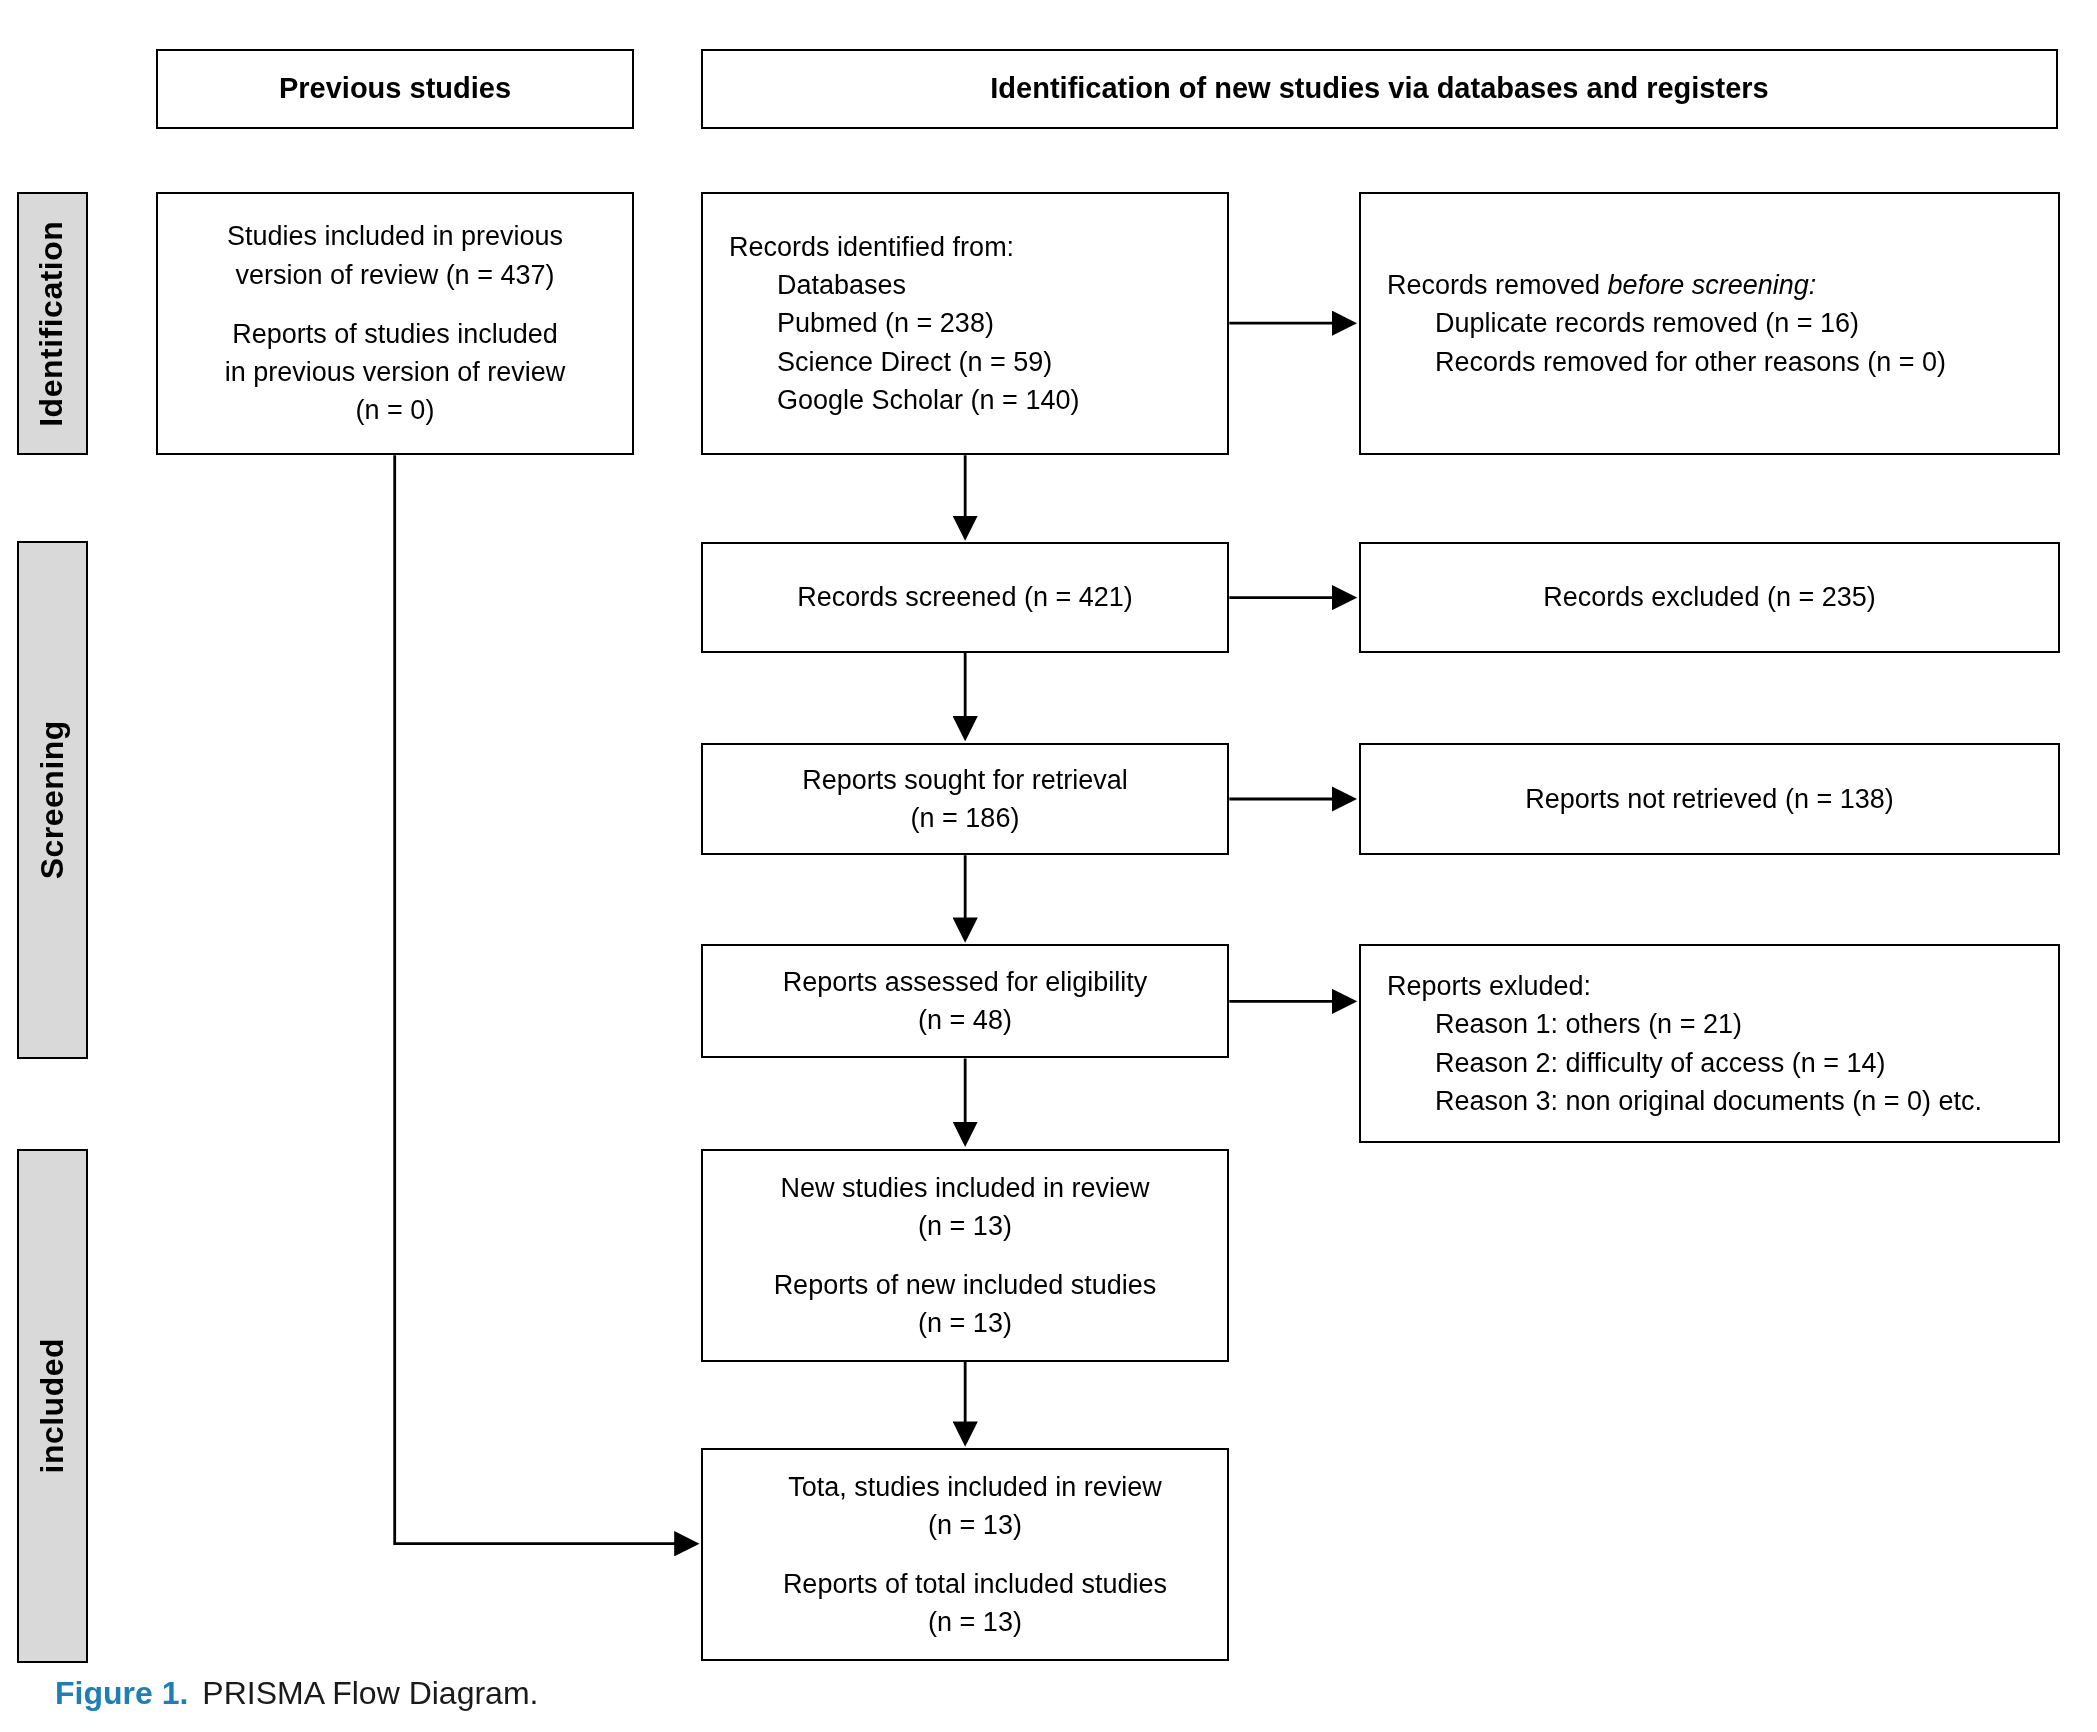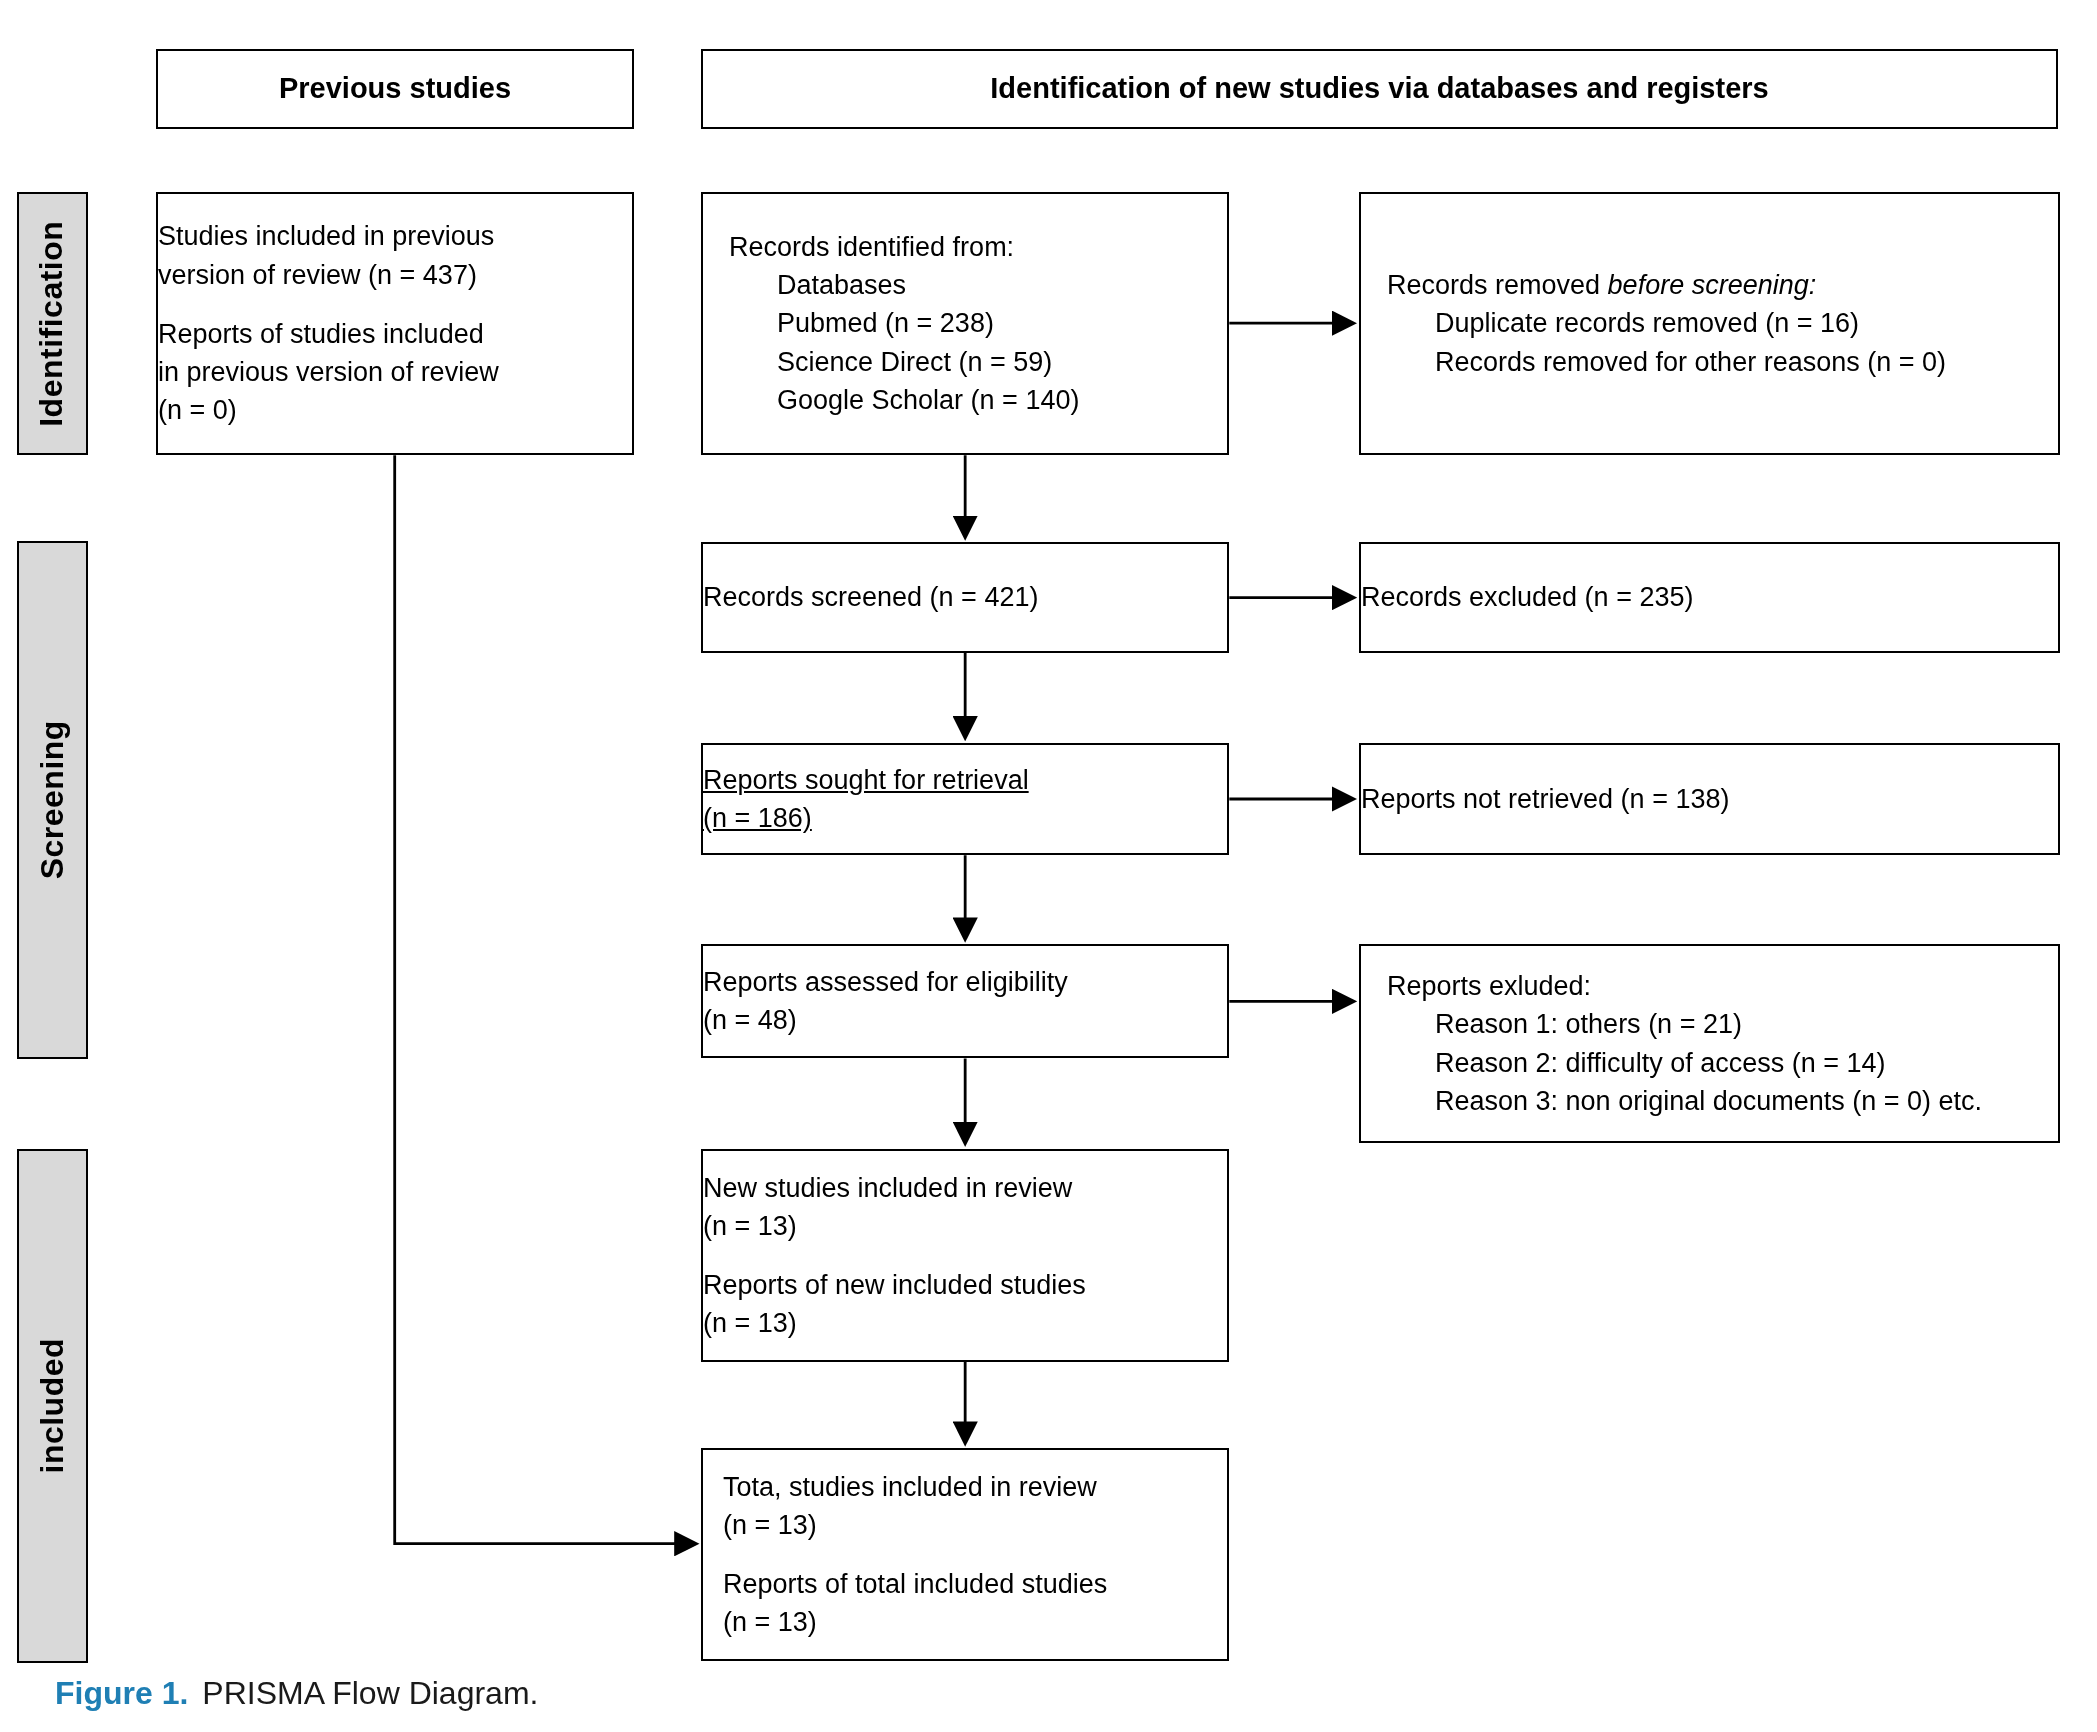--- a/index.html
+++ b/index.html
@@ -6,21 +6,21 @@
   .canvas {
     position:relative; width:2098px; height:1732px; background:#ffffff;
     font-family:"Liberation Sans", sans-serif; color:#000;
   }
   .connectors { position:absolute; left:0; top:0; pointer-events:none; }
   .box {
     position:absolute; background:#ffffff; border:2.8px solid #000; box-sizing:border-box;
     display:flex; flex-direction:column; justify-content:center;
     font-size:27px; line-height:1.42; color:#000;
   }
-  .center { align-items:flex-start; text-align:center; }
+  .center { align-items:center; text-align:center; }
   .leftpad { padding-left:26px; padding-right:15px; align-items:flex-start; text-align:left; }
   .header-box { font-weight:700; font-size:29px; align-items:center; text-align:center; }
   .sidebar-box { background:#d9d9d9; align-items:center; justify-content:center; }
   .sidebar-box .vtext {
     transform:rotate(-90deg); white-space:nowrap; font-weight:700; font-size:32px; letter-spacing:0.5px;
   }
   .indent { margin-left:48px; }
   .gap { margin-top:20.6px; }
   .italic { font-style:italic; }
   .caption { position:absolute; left:19px; top:1675px; font-size:32px; }
@@ -30,21 +30,21 @@
   #hdr-prev        { left:156px;  top:49px;   width:478px;  height:80px; }
   #hdr-new         { left:701px;  top:49px;   width:1357px; height:80px; }
   #sb-ident        { left:17px;   top:192px;  width:71px;   height:263px; }
   #sb-screen       { left:17px;   top:541px;  width:71px;   height:518px; }
   #sb-incl         { left:17px;   top:1149px; width:71px;   height:514px; }
   #bx-prev         { left:156px;  top:192px;  width:478px;  height:263px; }
   #bx-identified   { left:701px;  top:192px;  width:528px;  height:263px; }
   #bx-removed      { left:1359px; top:192px;  width:701px;  height:263px; }
   #bx-screened     { left:701px;  top:542px;  width:528px;  height:111px; }
   #bx-excluded     { left:1359px; top:542px;  width:701px;  height:111px; }
-  #bx-sought       { left:701px;  top:743px;  width:528px;  height:112px;text-decoration:underline; }
+  #bx-sought       { left:701px;  top:743px;  width:528px;  height:112px; }
   #bx-notretrieved { left:1359px; top:743px;  width:701px;  height:112px; }
   #bx-assessed     { left:701px;  top:944px; width:528px;  height:114px; }
   #bx-repexcl      { left:1359px; top:944px; width:701px;  height:199px; }
   #bx-newstudies   { left:701px;  top:1149px; width:528px;  height:213px; }
   #bx-total        { left:701px;  top:1448px; width:528px;  height:213px;padding-left:20px; }
 </style>
 </head>
 <body>
 
 <div class="canvas" style="background: rgb(255, 255, 255);">

